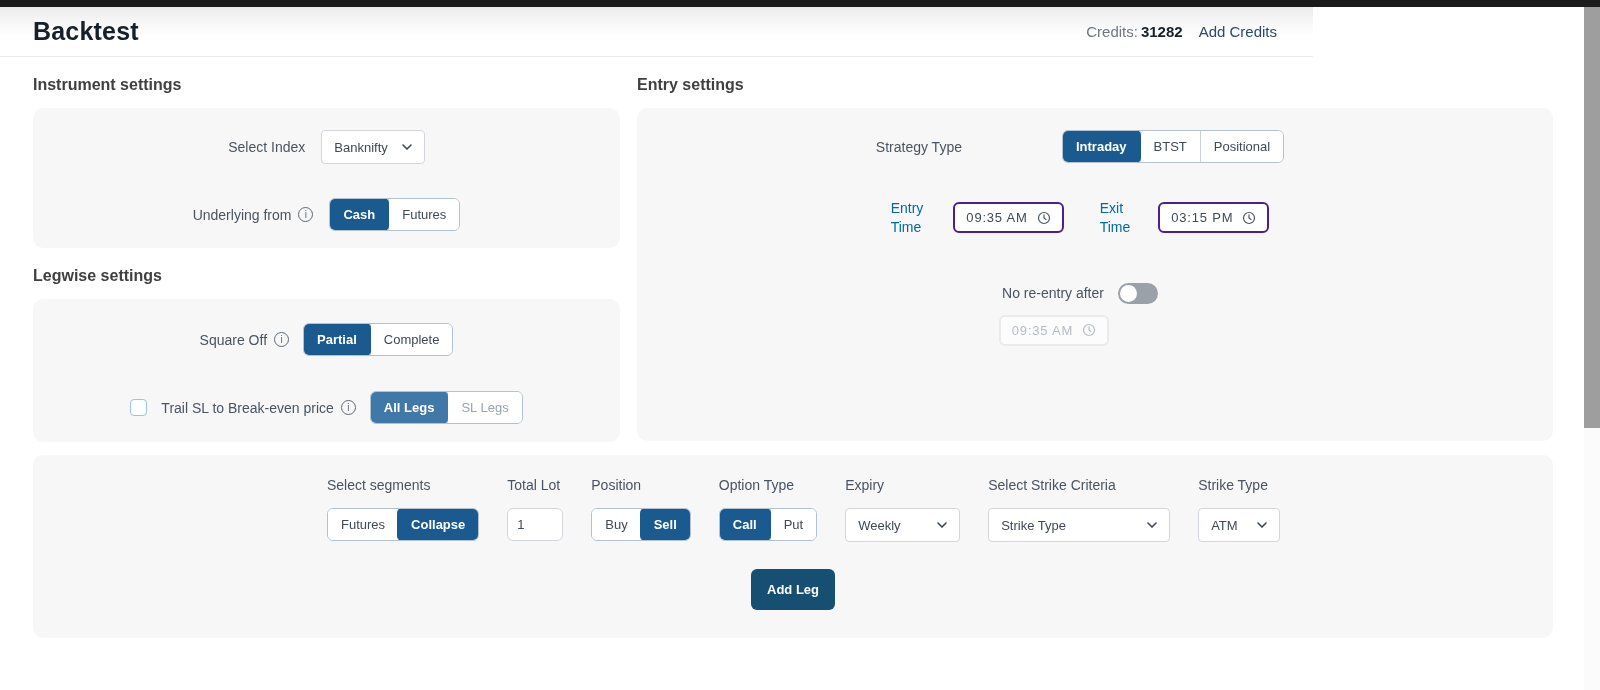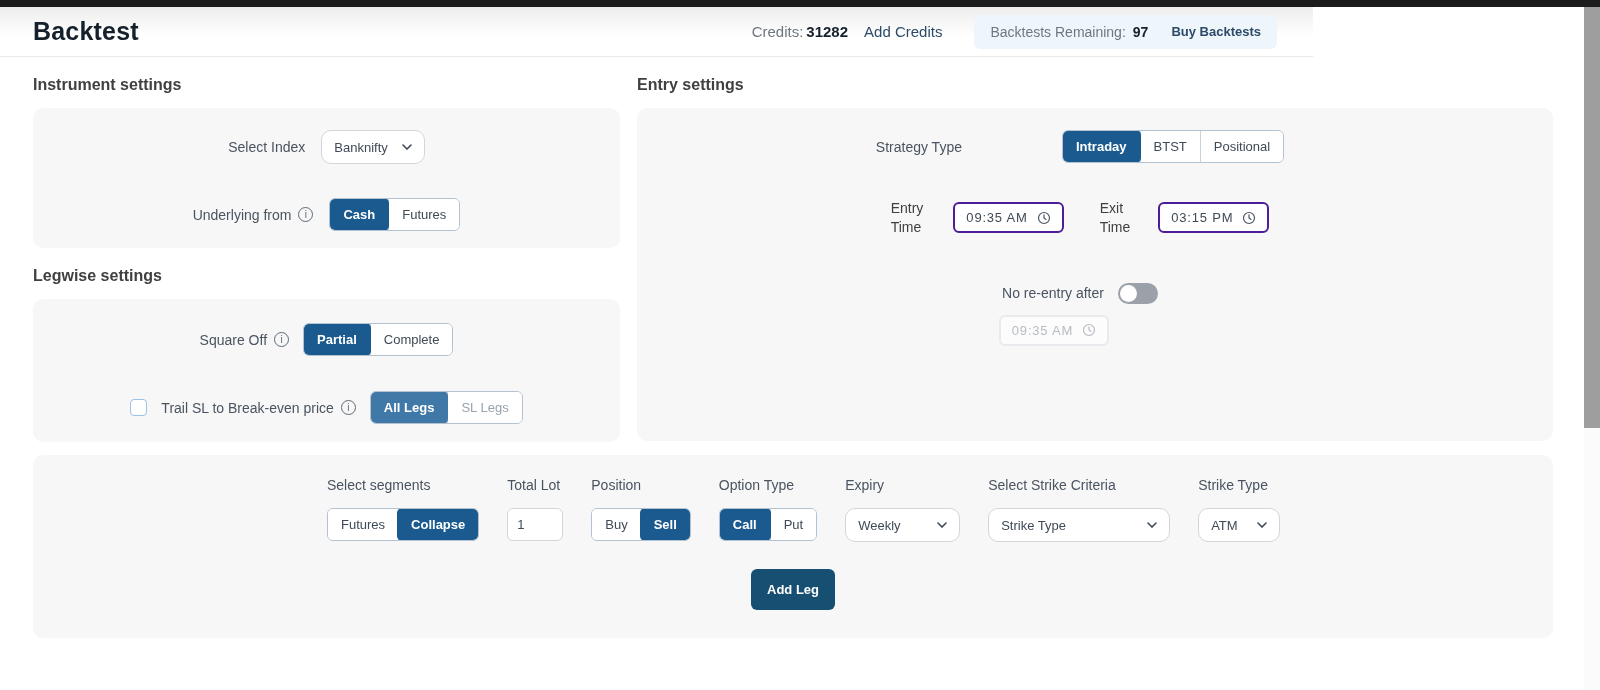--- a/index.html
+++ b/index.html
@@ -30,24 +30,24 @@
   .columns { display:flex; }
   .col-left { width:587px; }
   .col-right { width:916px; margin-left:17px; }
 
   h2.section { font-size:16px; font-weight:700; color:#404040; margin:6px 0 14px 0; }
   .panel { background:#f7f7f8; border-radius:10px; }
 
   .row-center { display:flex; align-items:center; justify-content:center; }
 
   .label { font-size:14px; color:#4a5460; }
-  .label-2l { font-size:14px; color:#404040; line-height:1.35; }
+  .label-2l { font-size:14px; color:#0369a1; line-height:1.35; }
 
   
-  .select { background:#fff; border:1px solid #d2d6dc; border-radius:10px; height:34px;
+  .select { background:#fff; border:1px solid #d2d6dc; border-radius:4px; height:34px;
     display:inline-flex; align-items:center; justify-content:space-between;
     padding:0 12px; font-size:13px; color:#3f4a56; cursor:pointer; }
   .select .chev { margin-left:14px; display:inline-flex; }
 
   
   .seg { display:inline-flex; border:1px solid #b3c2d1; border-radius:6px; overflow:hidden;
     background:#fff; height:33px; }
   .seg > span { display:inline-flex; align-items:center; padding:0 13px; font-size:13px;
     color:#3f4a56; cursor:pointer; background:#fff; }
   .seg > span + span { border-left:1px solid #c9d3dd; }
@@ -109,25 +109,20 @@
 <body>
 
 <div class="topbar"></div>
 
 <div class="header">
   <div class="page-title">Backtest</div>
   <div class="header-right">
     <span class="muted">Credits:</span>
     <span class="strong-val" style="margin-left:-7px;">31282</span>
     <span class="navy-link">Add Credits</span>
-    <div class="backtests-box">
-      <span class="muted">Backtests Remaining:</span>
-      <span class="strong-val">97</span>
-      <span class="buy-link">Buy Backtests</span>
-    </div>
   </div>
 </div>
 
 <div class="main">
   <div class="columns">
 
     <div class="col-left">
       <h2 class="section">Instrument settings</h2>
 
       <div class="panel panel-instrument">

